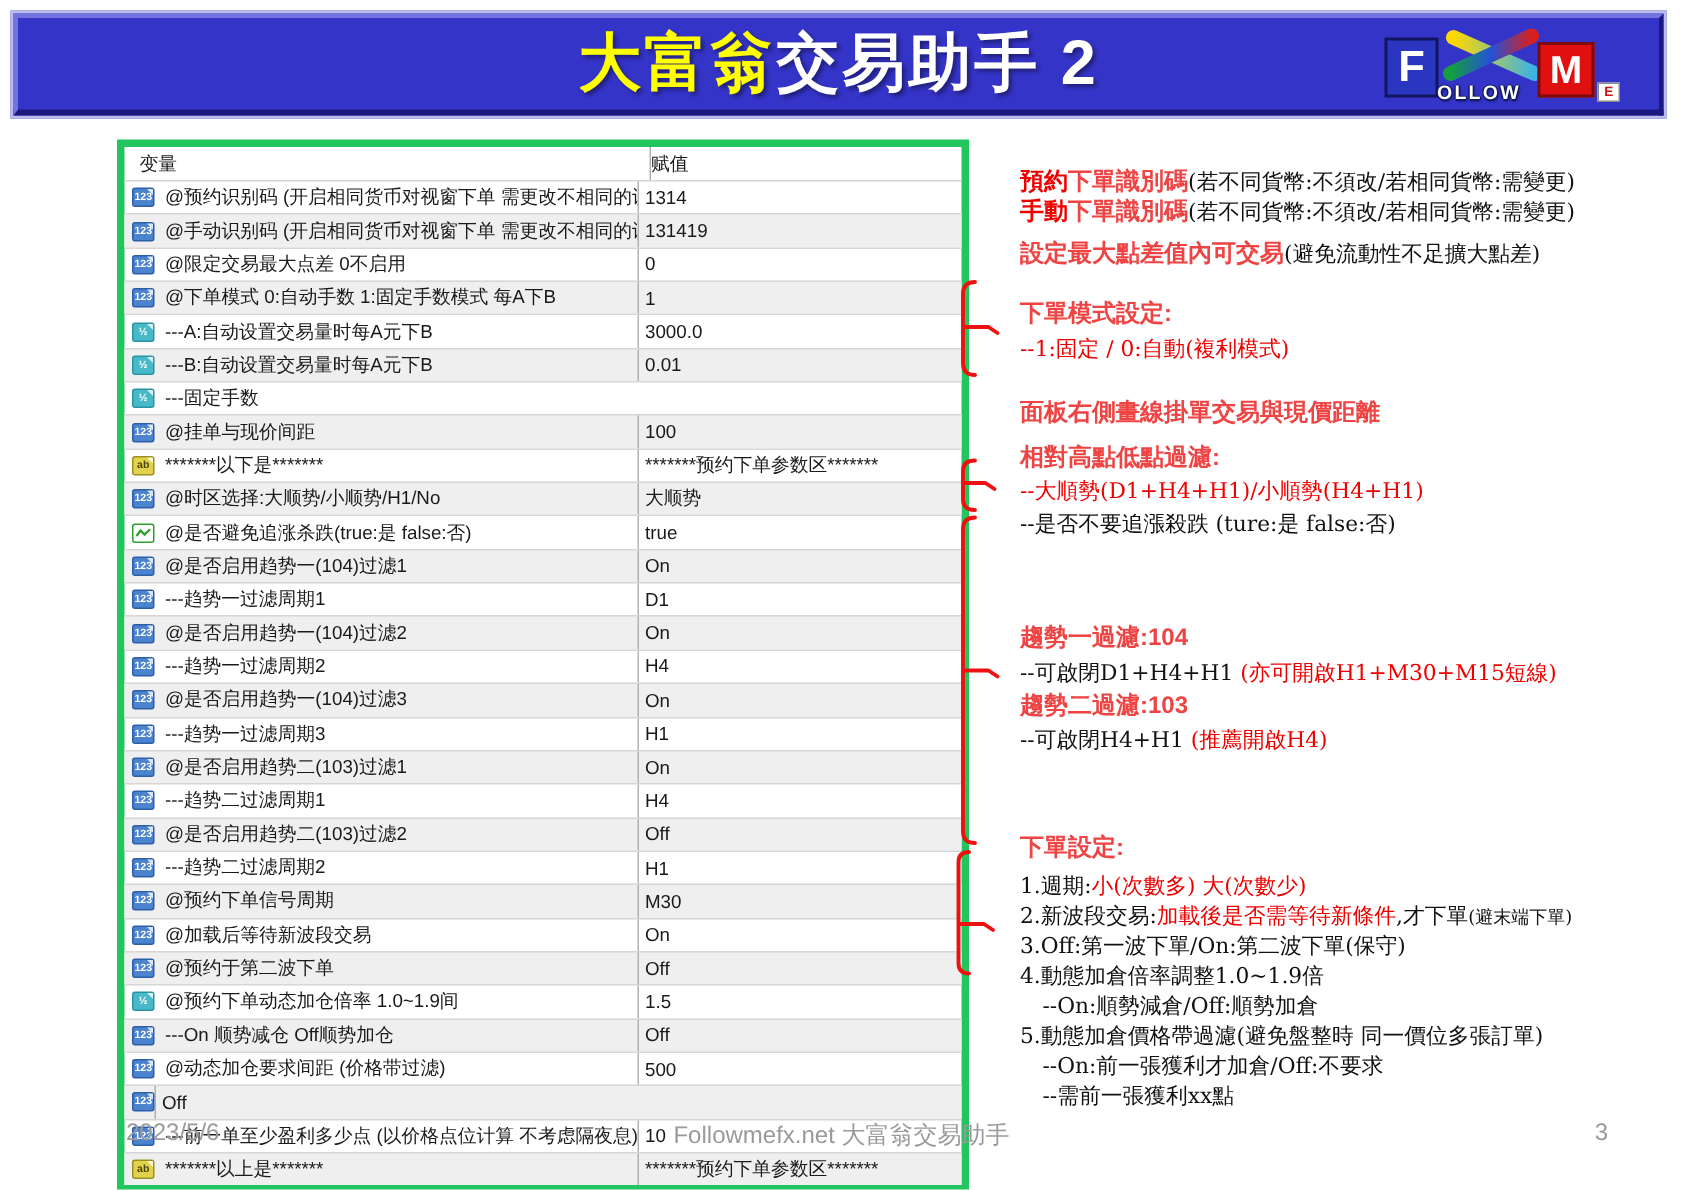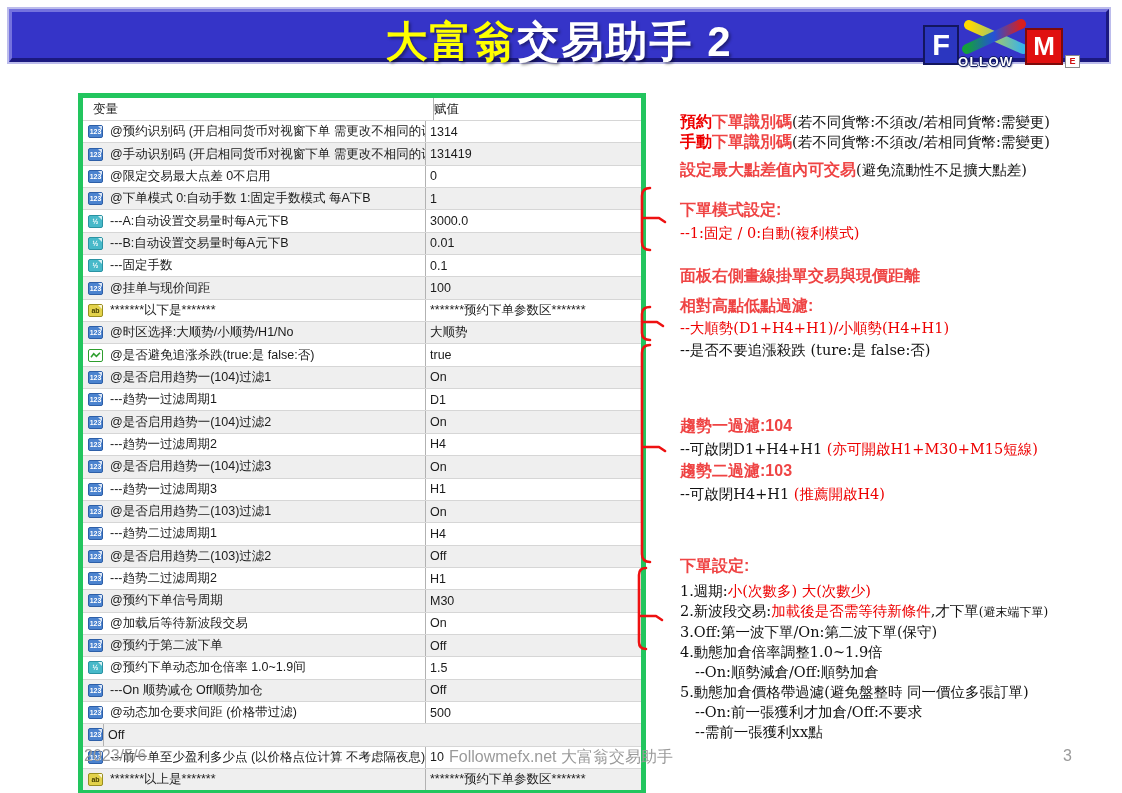--- a/index.html
+++ b/index.html
@@ -2,21 +2,21 @@
 <html><head>
 <meta charset="utf-8">
 <style>
   html,body{margin:0;padding:0}
   body{
     width:1122px;height:793px;position:relative;overflow:hidden;background:#ffffff;
     font-family:"Liberation Sans",sans-serif;
   }
   
   .banner{
-    position:absolute;left:7px;top:7px;width:1104px;height:57px;
+    position:absolute;left:7px;top:7px;width:1104px;height:72px;
     background:#3534c8;border:2px solid #bcbcec;box-sizing:border-box;
   }
   .banner .bevel{
     position:absolute;inset:0;
     border-top:3px solid #7472de;border-left:3px solid #7472de;
     border-right:3px solid #1b1980;border-bottom:4px solid #1b1980;
   }
   .banner .title{
     position:absolute;left:0;right:0;top:0;height:66px;line-height:66px;
     text-align:center;font-size:42px;font-weight:bold;color:#ffffff;
@@ -146,21 +146,20 @@
         <span class="t-value">3000.0</span>
       </div>
       <div class="t-row">
         <span class="p-icon ic-dbl">½</span>
         <span class="t-name">---B:自动设置交易量时每A元下B</span>
         <span class="t-value">0.01</span>
       </div>
       <div class="t-row">
         <span class="p-icon ic-dbl">½</span>
         <span class="t-name">---固定手数</span>
-        <span class="t-value">0.1</span>
       </div>
       <div class="t-row">
         <span class="p-icon ic-int">123</span>
         <span class="t-name">@挂单与现价间距</span>
         <span class="t-value">100</span>
       </div>
       <div class="t-row">
         <span class="p-icon ic-str">ab</span>
         <span class="t-name">*******以下是*******</span>
         <span class="t-value">*******预约下单参数区*******</span>

